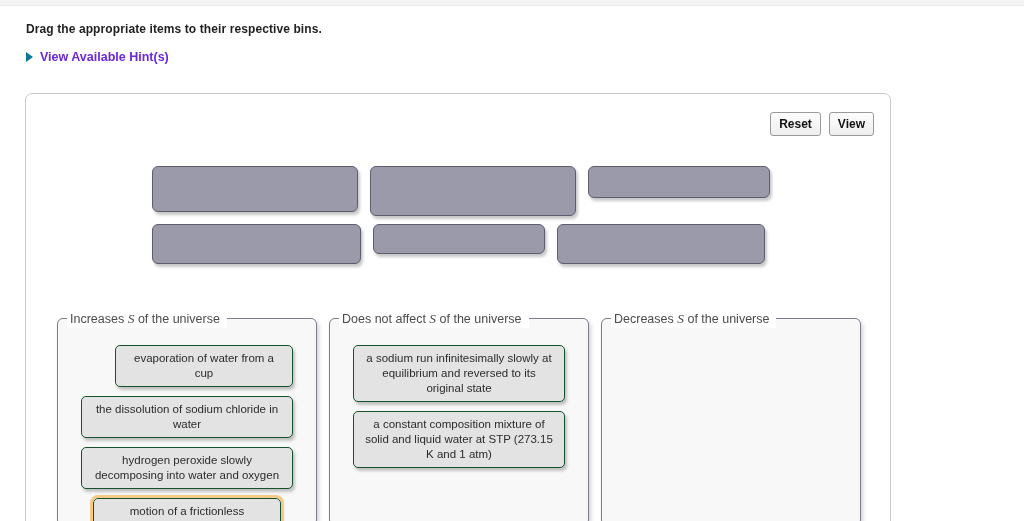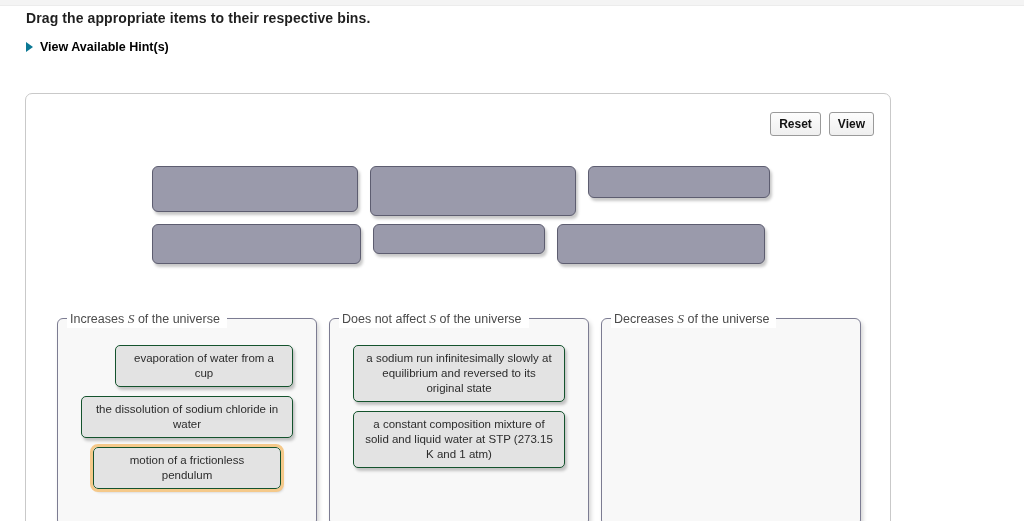--- a/index.html
+++ b/index.html
@@ -36,42 +36,42 @@
     line-height: 17px;
     color: #2b2b2b;
     white-space: nowrap;
   }
   .q-line .var {
     font-family: "Liberation Serif", serif;
     font-style: italic;
     font-size: 14px;
   }
   .q-instruction {
-    margin-top: 0;
-    font-size: 14px;
+    margin-top: 12px;
+    font-size: 12px;
     font-weight: bold;
     color: #1f1f1f;
     letter-spacing: 0.1px;
   }
   #hint-row {
     margin-top: 14px;
     display: flex;
     align-items: center;
     gap: 7px;
     cursor: pointer;
     width: max-content;
   }
   #hint-row .tri {
     width: 0; height: 0;
     border-left: 7px solid #0b7894;
     border-top: 5px solid transparent;
     border-bottom: 5px solid transparent;
   }
   #hint-row .hint-label {
-    color: #000000;
+    color: #6d28d9;
     font-size: 12.5px;
     font-weight: bold;
   }
 
   
   #answer-panel {
     position: absolute;
     left: 25px;
     top: 93px;
     width: 866px;
@@ -222,20 +222,21 @@
         <div class="ghost" style="width: 208px; height: 40px;"></div>
       </div>
   </div>
 
   <div id="bins-zone">
       <div class="bin b1">
         <div class="bin-label"><span>Increases </span><span class="var">S</span><span> of the universe</span></div>
         <div class="bin-items">
           <div class="chip w-short">evaporation of water from a cup</div>
           <div class="chip w-full">the dissolution of sodium chloride in water</div>
+          <div class="chip w-full">hydrogen peroxide slowly decomposing into water and oxygen</div>
           <div class="chip selected">motion of a frictionless pendulum</div>
         </div>
       </div>
       <div class="bin b2">
         <div class="bin-label"><span>Does not affect </span><span class="var">S</span><span> of the universe</span></div>
         <div class="bin-items">
           <div class="chip w-full">a sodium run infinitesimally slowly at equilibrium and reversed to its original state</div>
           <div class="chip w-full">a constant composition mixture of solid and liquid water at STP (273.15 K and 1 atm)</div>
         </div>
       </div>

